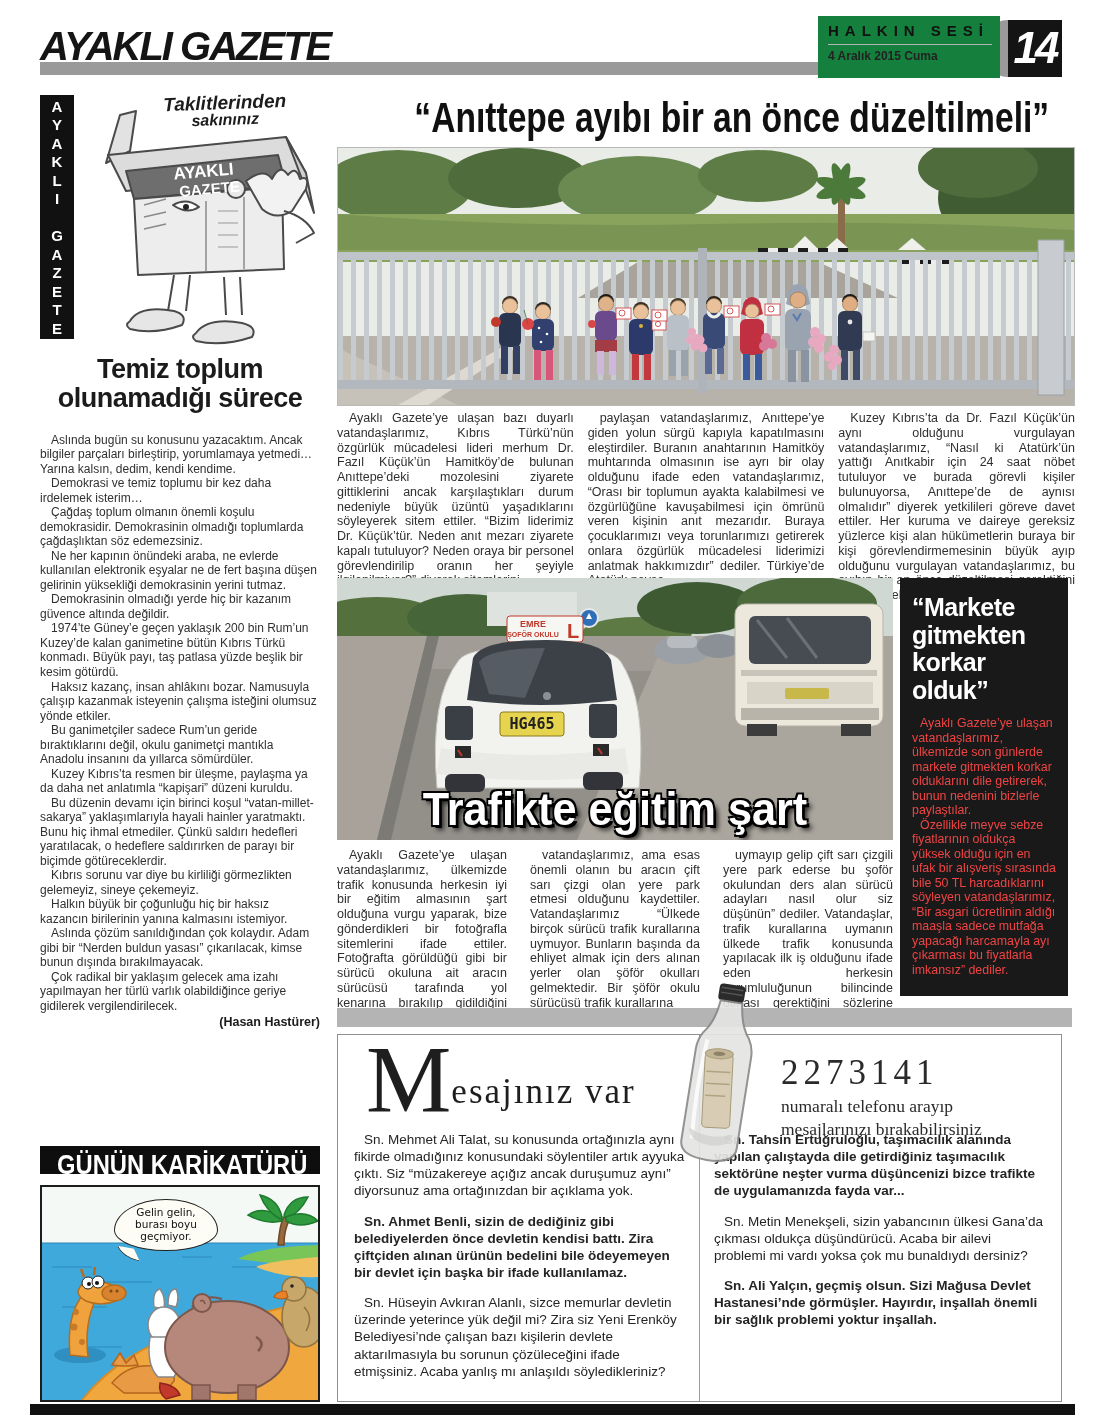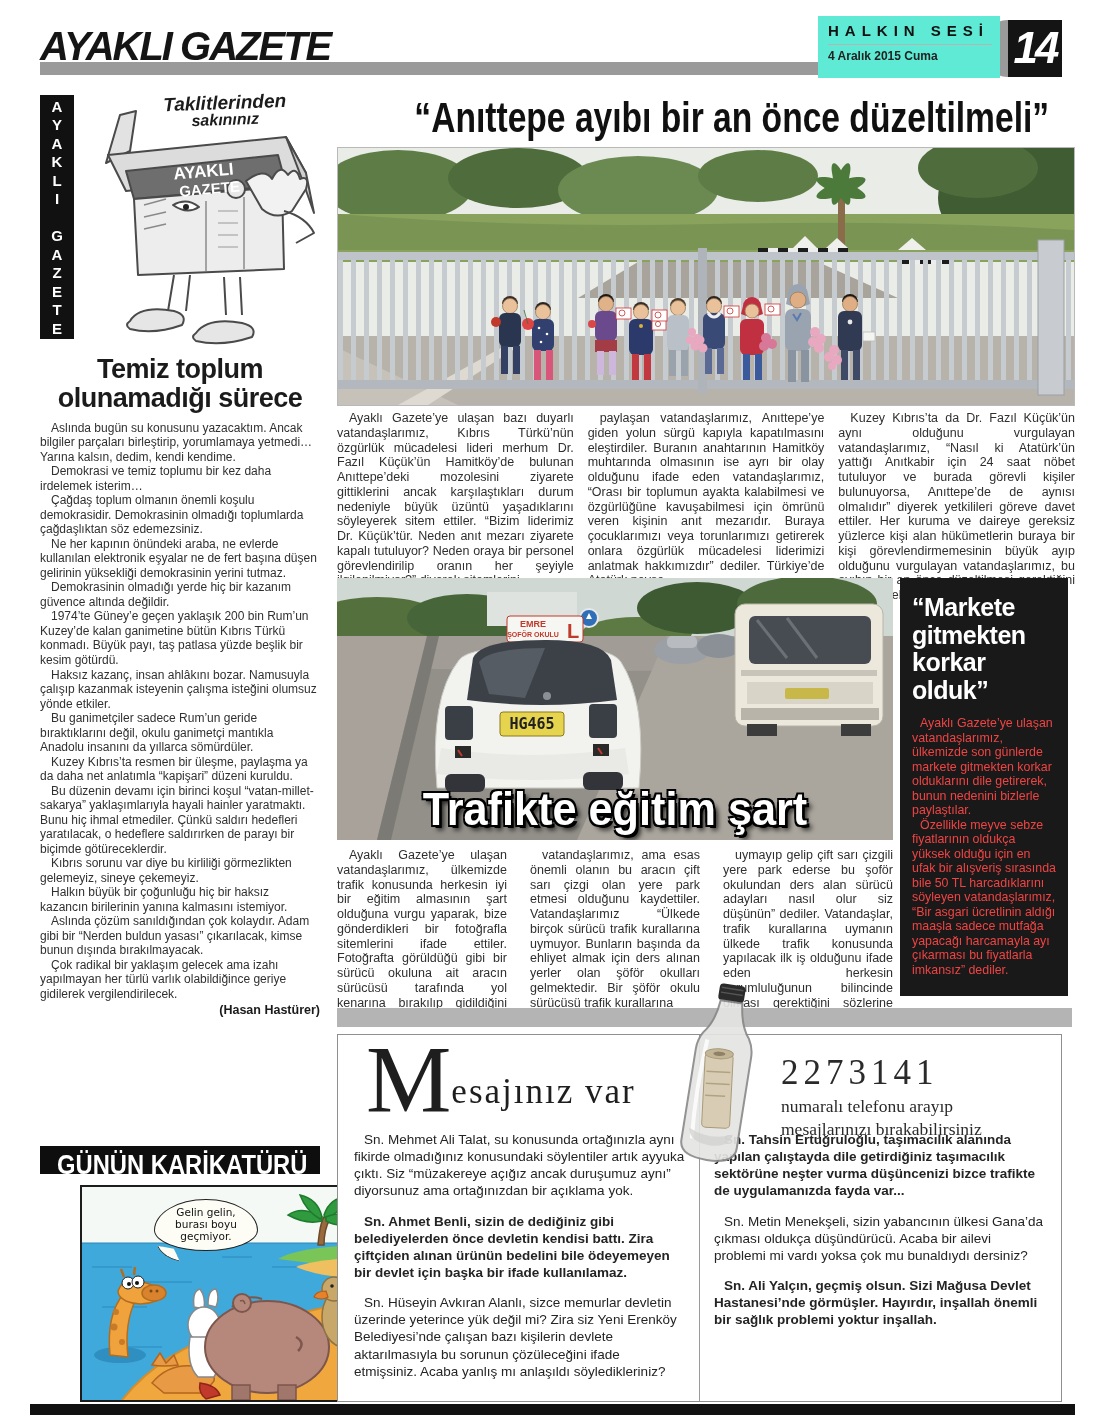--- a/index.html
+++ b/index.html
@@ -6,47 +6,47 @@
   body { background:#e7e7e7; font-family:"Liberation Sans",sans-serif; }
   .page { position:relative; width:1102px; height:1417px; background:#fff; margin:0 auto;
           color:#2e2e2e; overflow:hidden; }
 
   
   .brand { position:absolute; left:40px; top:24px; font-size:40px; font-weight:bold; font-style:italic;
            letter-spacing:-2px; color:#151515; font-family:"Liberation Sans",sans-serif; }
   .header-bar { position:absolute; left:40px; top:62px; width:1022px; height:13px; background:#9a9a9a; }
   .masthead-curve { position:absolute; left:985px; top:20px; width:45px; height:57px; background:#9a9a9a;
            border-radius:22px 0 0 22px; }
-  .masthead { position:absolute; left:818px; top:16px; width:182px; height:62px; background:#5eead4; padding:6px 8px 0 10px; }
+  .masthead { position:absolute; left:818px; top:16px; width:182px; height:62px; background:#15803d; padding:6px 8px 0 10px; }
   .paper-name { font-weight:bold; font-size:15px; letter-spacing:6px; color:#111; white-space:nowrap; }
   .masthead-rule { height:1px; background:#b5b5b5; margin:5px 0 4px; }
   .paper-date { font-weight:bold; font-size:12px; color:#222; }
   .page-num { position:absolute; left:1008px; top:20px; width:54px; height:57px; background:#141414; color:#fff;
            font-size:44px; font-weight:bold; font-style:italic; text-align:center; line-height:56px; letter-spacing:-3px; }
 
   
   .left-col { position:absolute; left:40px; top:93px; width:280px; }
   .logo-block { position:relative; height:252px; }
   .logo-strip { position:absolute; left:0; top:2px; width:34px; height:244px; background:#111;
            display:flex; flex-direction:column; justify-content:space-evenly; align-items:center; }
   .logo-strip .ch { color:#fff; font-weight:bold; font-size:15px; line-height:1; height:15px; }
   .logo-art { position:absolute; left:38px; top:0; width:242px; height:252px; }
   .logo-caption { position:absolute; left:52px; top:0; width:190px; text-align:center; transform:rotate(-2deg);
            font-weight:bold; font-size:19px; color:#1c1c1c; line-height:1.0; font-style:italic; }
   .logo-caption .l2 { font-size:16px; }
   .col-title { margin-top:10px; font-size:27px; line-height:1.07; font-weight:bold; text-align:center;
            color:#1b1b1b; letter-spacing:-0.5px; }
-  .col-body { margin-top:8px; font-size:12px; line-height:1.21; color:#303030; }
+  .col-body { margin-top:20px; font-size:12px; line-height:1.21; color:#303030; }
   .col-body p { text-indent:11px; }
   .signature { text-align:right; font-weight:bold; font-size:12.5px; margin-top:2px; color:#1a1a1a; }
   .cartoon-banner { position:absolute; left:40px; top:1146px; width:280px; height:28px; background:#0e0e0e;
            color:#fff; text-align:center; line-height:39px; font-size:27px; font-weight:bold; }
   .cartoon-banner span { display:inline-block; transform:scaleX(.88); white-space:nowrap; }
   .cartoon-box { position:absolute; left:40px; top:1185px; width:280px; height:217px; border:2px solid #1d1d1d;
-           background:#fff; overflow:hidden;margin-left:40px; }
+           background:#fff; overflow:hidden; }
   .bubble { position:absolute; left:72px; top:12px; width:104px; padding:6px 8px 8px; background:#fdfdf5;
            border:1.5px solid #222; border-radius:50% 50% 50% 50% / 60% 60% 40% 40%;
            font-size:10.5px; line-height:1.15; text-align:center; color:#111; white-space:pre-line;
            font-family:"DejaVu Sans",sans-serif; }
   .bubble:after { content:""; position:absolute; left:6px; bottom:-10px; width:14px; height:12px;
            background:#fdfdf5; border-left:1.5px solid #222; border-bottom:1.5px solid #222;
            transform:skewX(35deg) rotate(12deg); border-radius:0 0 0 90%; }
 
   
   .headline { position:absolute; left:335px; top:94px; width:740px; text-align:center; font-weight:bold;

